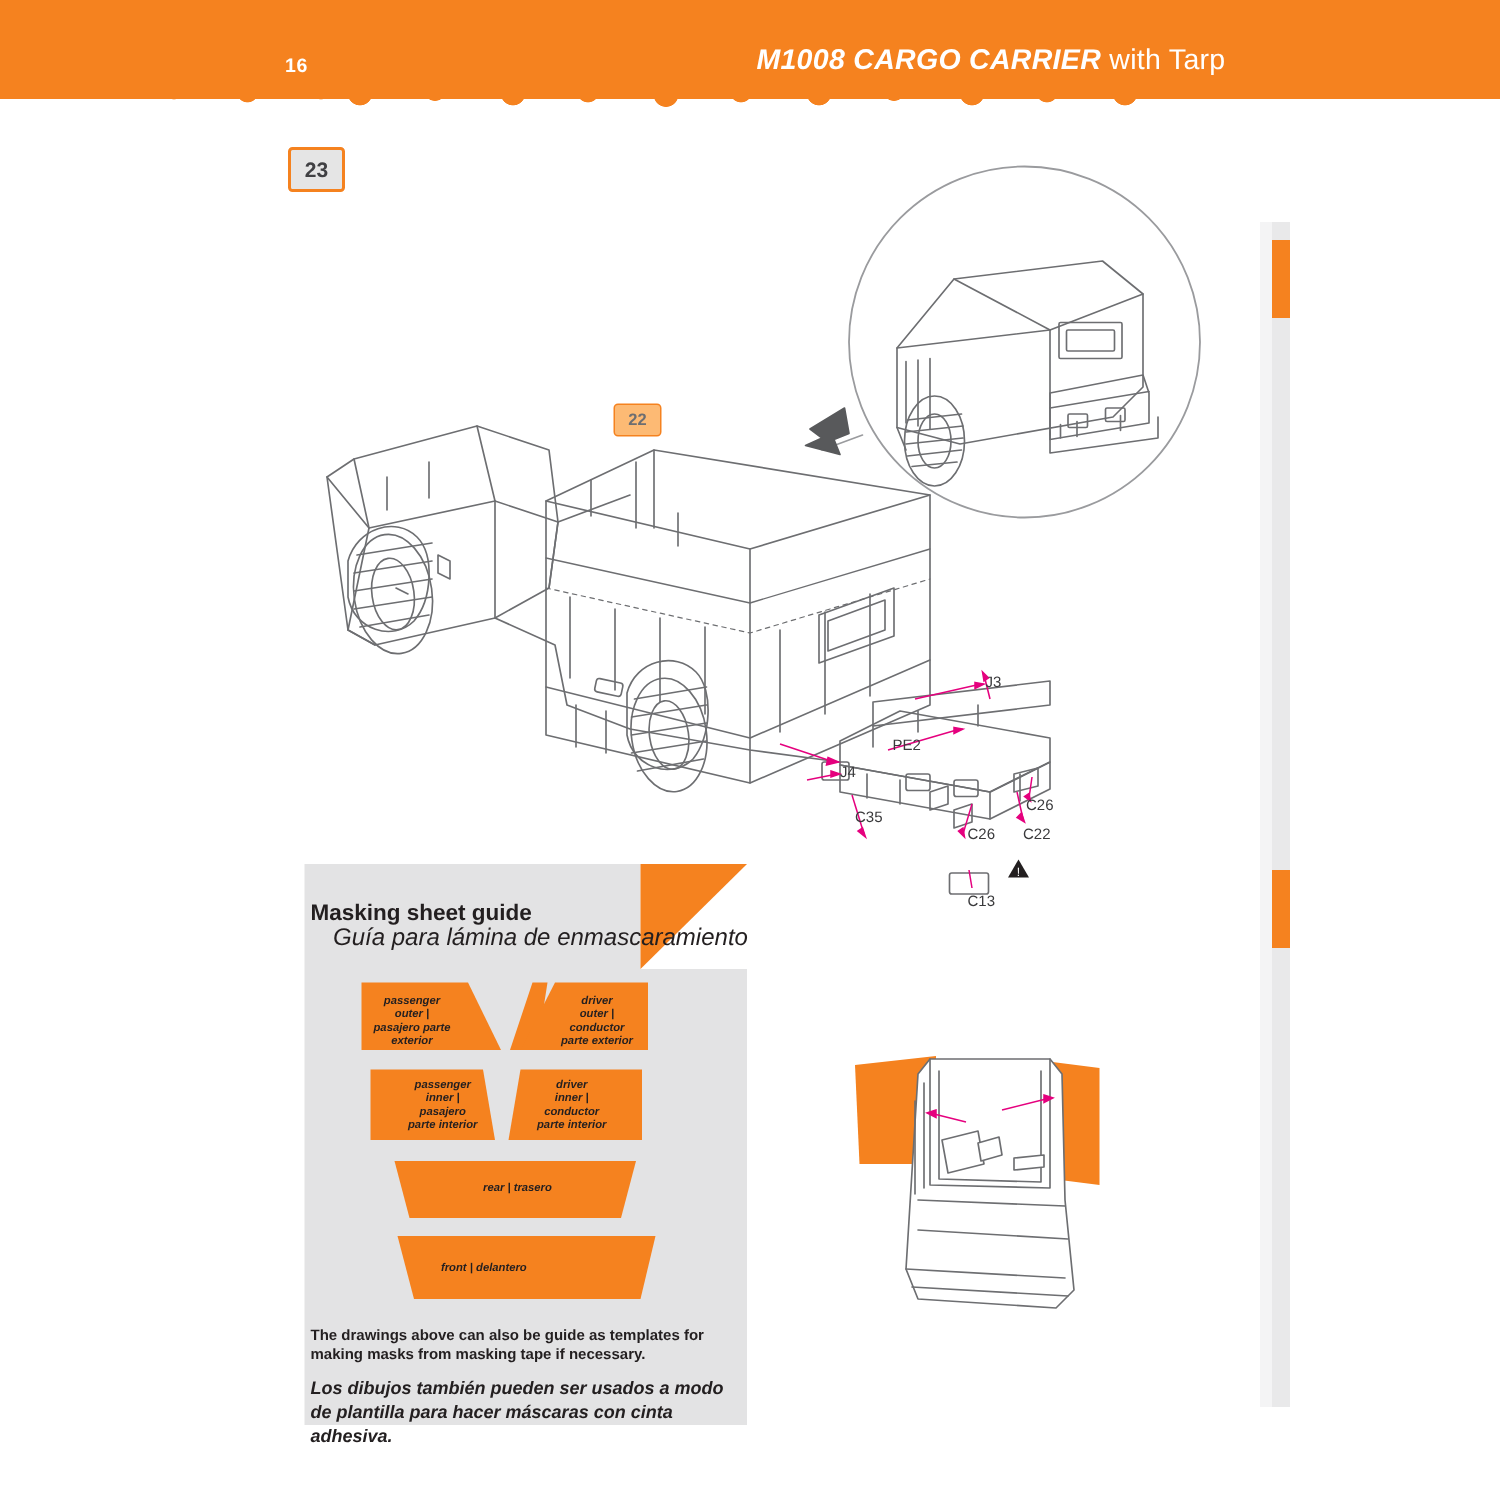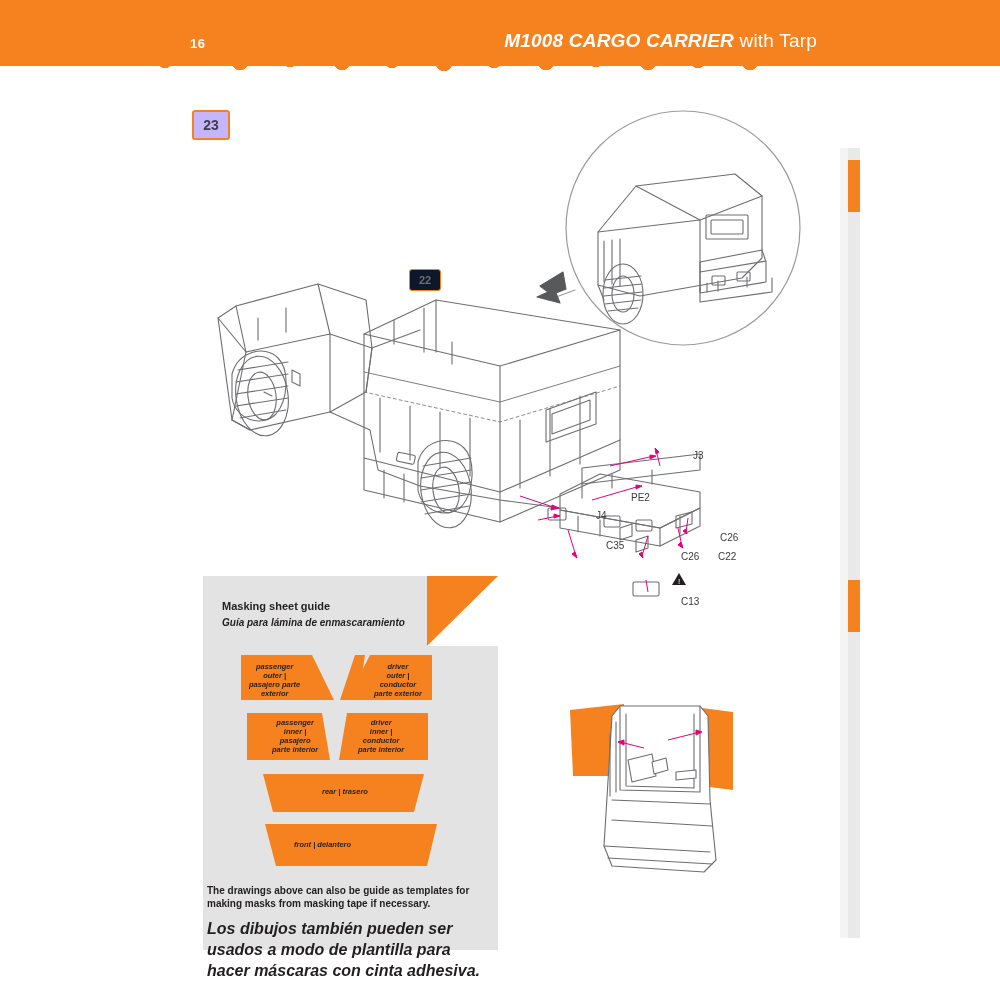--- a/index.html
+++ b/index.html
@@ -136,58 +136,56 @@
     width: 34px;
     height: 26px;
     border: 2px solid #F5821F;
     border-radius: 3px;
     display: flex;
     align-items: center;
     justify-content: center;
     font-size: 14px;
     font-weight: bold;
     color: #404043;
-    background: #c4b5fd;
-    margin-top: 12px;
+    background: #e5e5e5;
   }
   .sub-badge {
     position: absolute;
     left: 409px;
     top: 269px;
     width: 30px;
     height: 20px;
     border: 1.5px solid #F5821F;
     border-radius: 3px;
     display: flex;
     align-items: center;
     justify-content: center;
     font-size: 11px;
     font-weight: bold;
     color: #6d6e71;
-    background: #0f172a;
+    background: #fdba74;
   }
 
   
   .art {
     position: absolute;
     left: 0;
     top: 0;
     width: 1000px;
     height: 1000px;
     pointer-events: none;
   }
 
   
   .callout {
     position: absolute;
     font-size: 10px;
     color: #3a3a3c;
     font-family: "Liberation Sans", sans-serif;
     white-space: nowrap;
-    padding-left: 36px;
   }
 
   
   .mask-panel {
     position: absolute;
     left: 203px;
     top: 576px;
     width: 295px;
     height: 374px;
     background: #e3e3e4;
@@ -204,32 +202,32 @@
     position: absolute;
     left: 427px;
     top: 576px;
     width: 0;
     height: 0;
     border-left: 71px solid #F5821F;
     border-bottom: 70px solid transparent;
   }
   .mask-title {
     position: absolute;
-    left: 222px;
+    left: 207px;
     top: 600px;
-    font-size: 11px;
+    font-size: 15px;
     font-weight: bold;
     color: #231f20;
   }
   .mask-subtitle {
     position: absolute;
     left: 222px;
     top: 617px;
-    font-size: 10px;
-    font-weight: bold;
+    font-size: 16px;
+    font-weight: normal;
     font-style: italic;
     color: #231f20;
   }
   .mask-shape {
     position: absolute;
     background: #F5821F;
     color: #231f20;
     font-size: 7.5px;
     font-weight: bold;
     font-style: italic;
@@ -248,21 +246,21 @@
     font-size: 10px;
     font-weight: bold;
     color: #231f20;
     line-height: 1.32;
   }
   .mask-note-b {
     position: absolute;
     left: 207px;
     top: 918px;
     width: 285px;
-    font-size: 16px;
+    font-size: 12px;
     font-weight: bold;
     font-style: italic;
     color: #231f20;
     line-height: 1.32;
   }
 </style>
 </head>
 <body>
 
 <div class="page">

